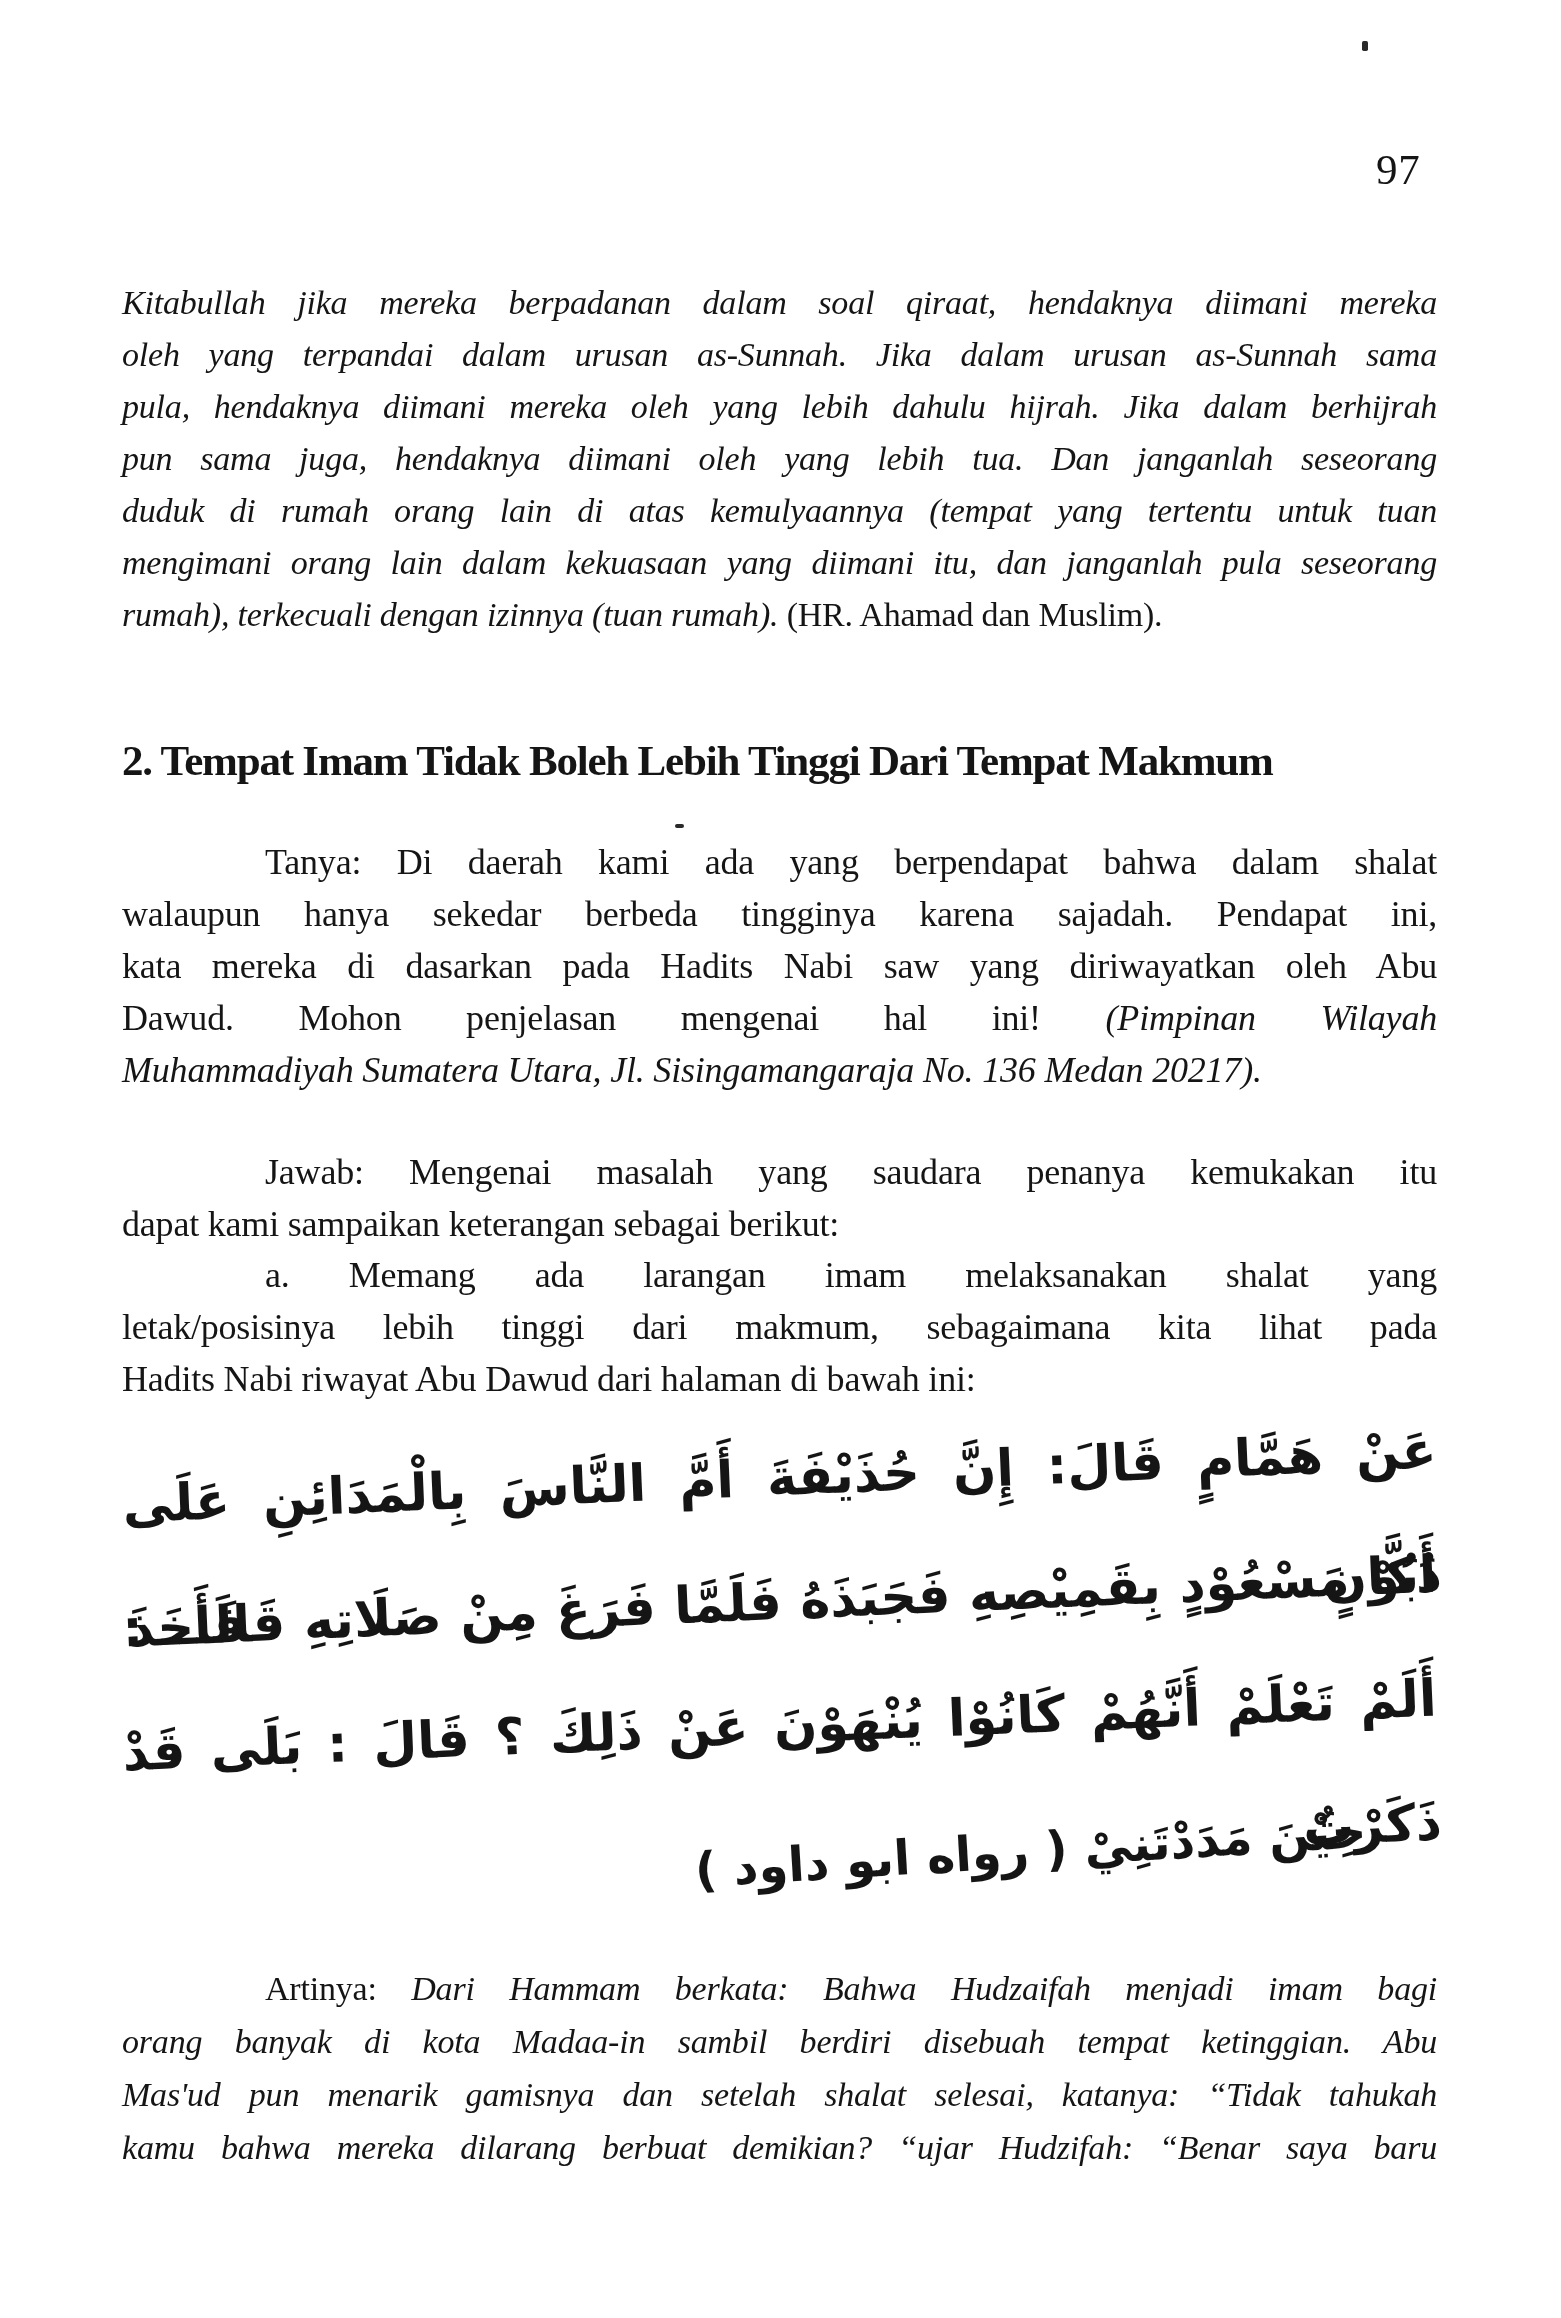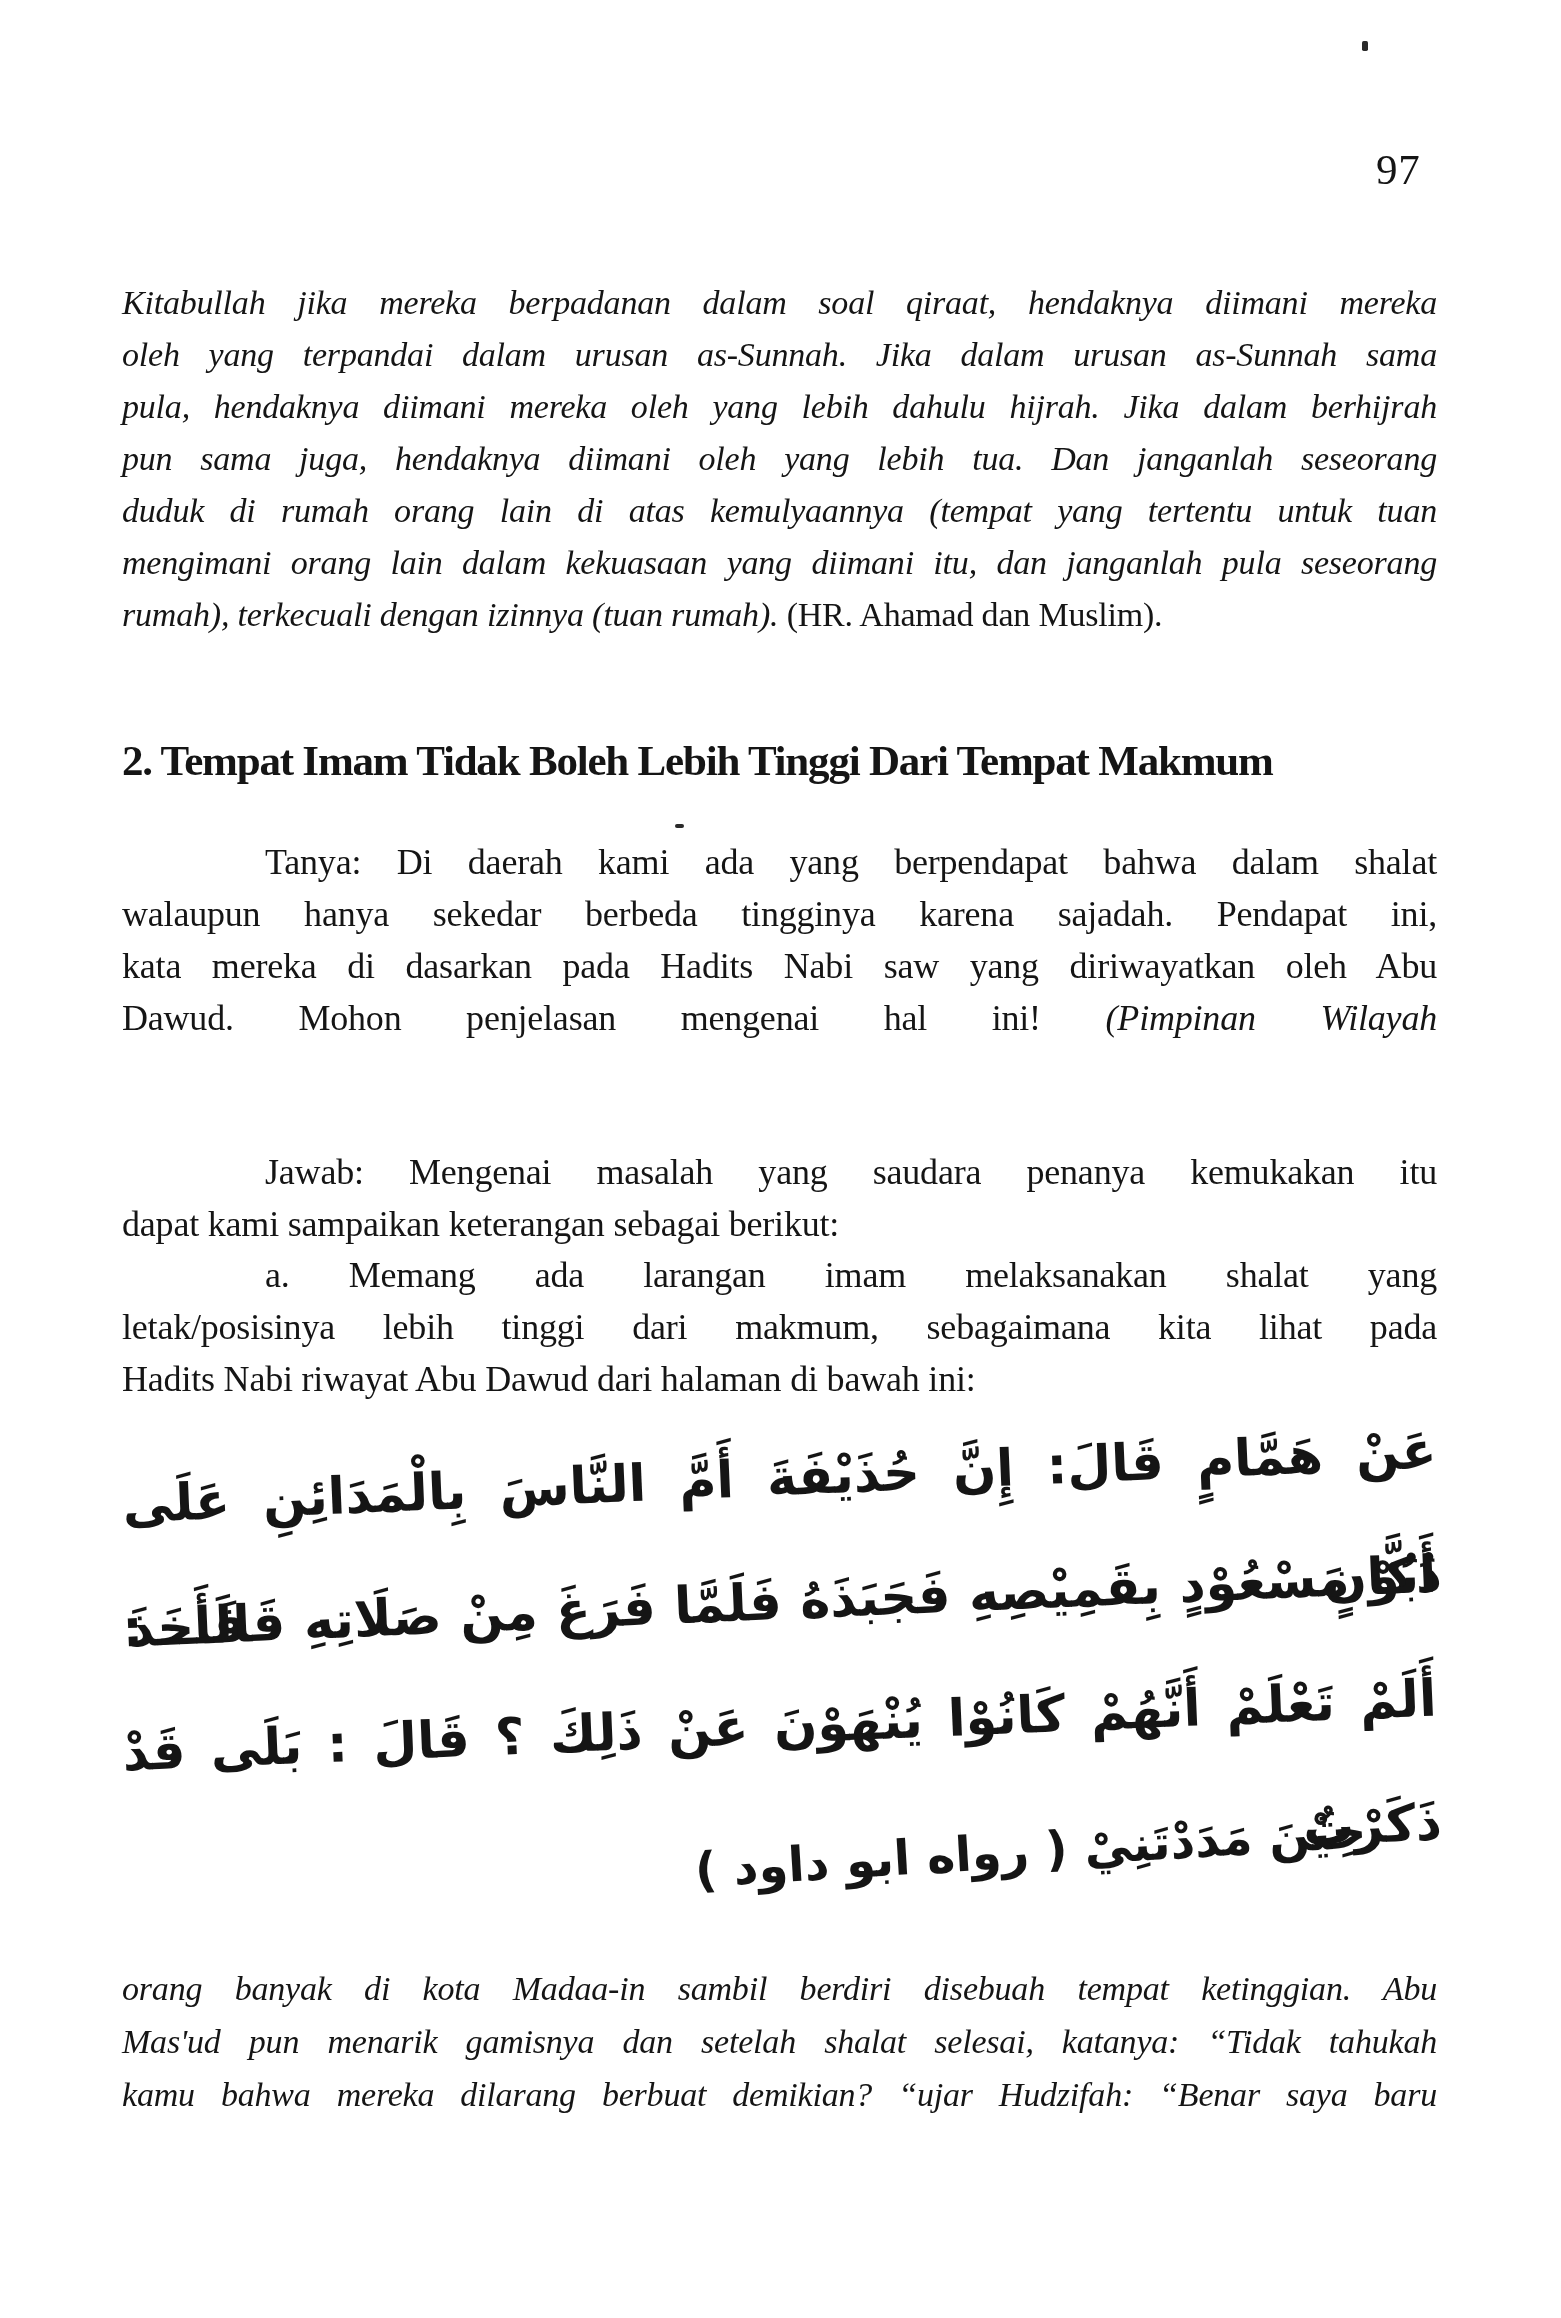--- a/index.html
+++ b/index.html
@@ -60,36 +60,38 @@
         <div class="line"><span class="seg">rumah), terkecuali dengan izinnya (tuan rumah). </span><span class="seg rm">(HR. Ahamad dan Muslim).</span></div>
       </div>
       <div class="blk b-heading" style="top: 702px;">
         <div class="line"><span class="seg">2. Tempat Imam Tidak Boleh Lebih Tinggi Dari Tempat Makmum</span></div>
       </div>
       <div class="blk b-roman" style="top: 803px;">
         <div class="line just" style="text-indent: 143px;"><span class="seg b">Tanya:</span><span class="seg"> Di daerah kami ada yang berpendapat bahwa dalam shalat</span></div>
         <div class="line just"><span class="seg">walaupun hanya sekedar berbeda tingginya karena sajadah. Pendapat ini,</span></div>
         <div class="line just"><span class="seg">kata mereka di dasarkan pada Hadits Nabi saw yang diriwayatkan oleh Abu</span></div>
         <div class="line just"><span class="seg">Dawud. Mohon penjelasan mengenai hal ini! </span><span class="seg i">(Pimpinan Wilayah</span></div>
+        <div class="line"><span class="seg i">Muhammadiyah Sumatera Utara, Jl. Sisingamangaraja No. 136 Medan 20217).</span></div>
       </div>
       <div class="blk b-roman" style="top: 1113px;">
         <div class="line just" style="text-indent: 143px;"><span class="seg b">Jawab:</span><span class="seg"> Mengenai masalah yang saudara penanya kemukakan itu</span></div>
         <div class="line"><span class="seg">dapat kami sampaikan keterangan sebagai berikut:</span></div>
       </div>
       <div class="blk b-roman" style="top: 1216px;">
         <div class="line just" style="text-indent: 143px;"><span class="seg">a. Memang ada larangan imam melaksanakan shalat yang</span></div>
         <div class="line just"><span class="seg">letak/posisinya lebih tinggi dari makmum, sebagaimana kita lihat pada</span></div>
         <div class="line"><span class="seg">Hadits Nabi riwayat Abu Dawud dari halaman di bawah ini:</span></div>
       </div>
       <div class="blk b-arabic" style="top: 1383px;">
         <div class="line just"><span class="seg">عَنْ هَمَّامٍ قَالَ: إِنَّ حُذَيْفَةَ أَمَّ النَّاسَ بِالْمَدَائِنِ عَلَى دُكَّانٍ فَأَخَذَ</span></div>
         <div class="line just"><span class="seg">أَبُوْ مَسْعُوْدٍ بِقَمِيْصِهِ فَجَبَذَهُ فَلَمَّا فَرَغَ مِنْ صَلَاتِهِ قَالَـــ :</span></div>
         <div class="line just"><span class="seg">أَلَمْ تَعْلَمْ أَنَّهُمْ كَانُوْا يُنْهَوْنَ عَنْ ذَلِكَ ؟ قَالَ : بَلَى قَدْ ذَكَرْتُ</span></div>
         <div class="line l4"><span class="seg">حِيْنَ مَدَدْتَنِيْ ( رواه ابو داود )</span></div>
       </div>
       <div class="blk b-artinya" style="top: 1929px;">
+        <div class="line just" style="text-indent: 143px;"><span class="seg rm">Artinya:</span><span class="seg"> Dari Hammam berkata: Bahwa Hudzaifah menjadi imam bagi</span></div>
         <div class="line just"><span class="seg">orang banyak di kota Madaa-in sambil berdiri disebuah tempat ketinggian. Abu</span></div>
         <div class="line just"><span class="seg">Mas'ud pun menarik gamisnya dan setelah shalat selesai, katanya: “Tidak tahukah</span></div>
         <div class="line just"><span class="seg">kamu bahwa mereka dilarang berbuat demikian? “ujar Hudzifah: “Benar saya baru</span></div>
       </div>
     </div>
 </div>
 
 
 </body></html>

